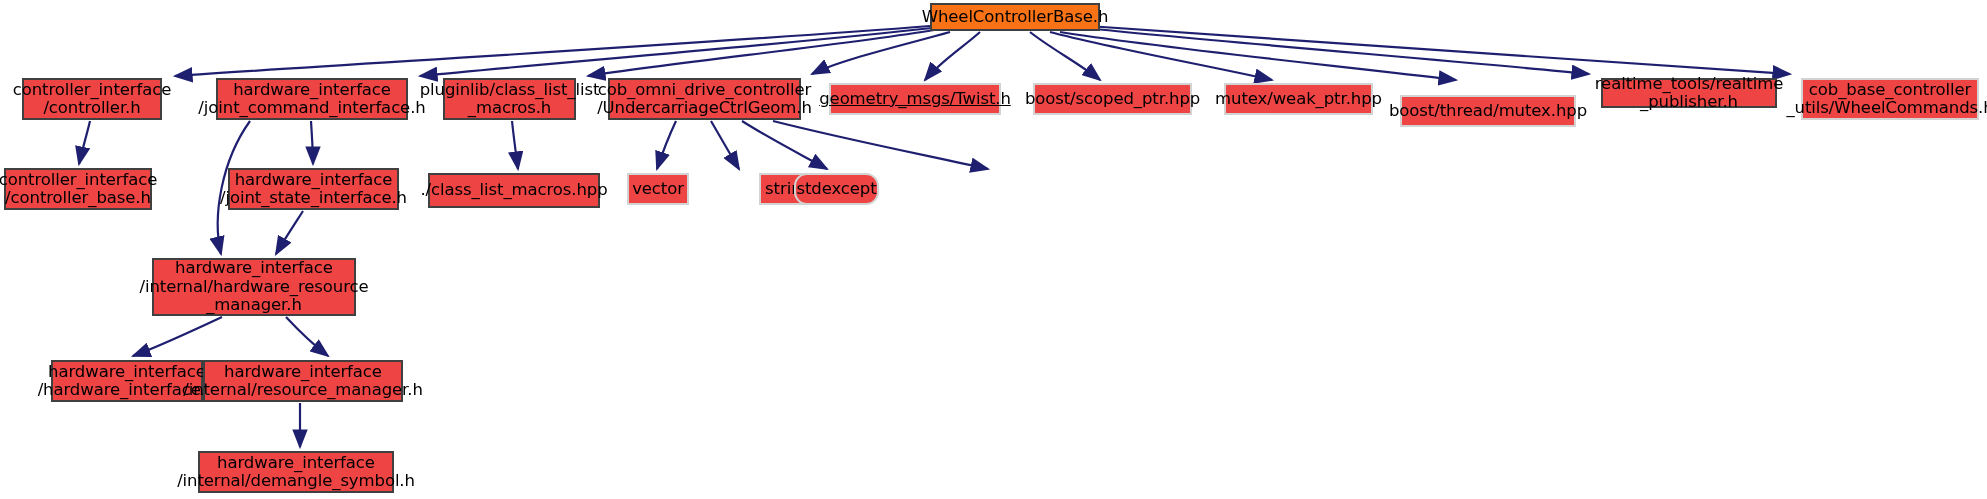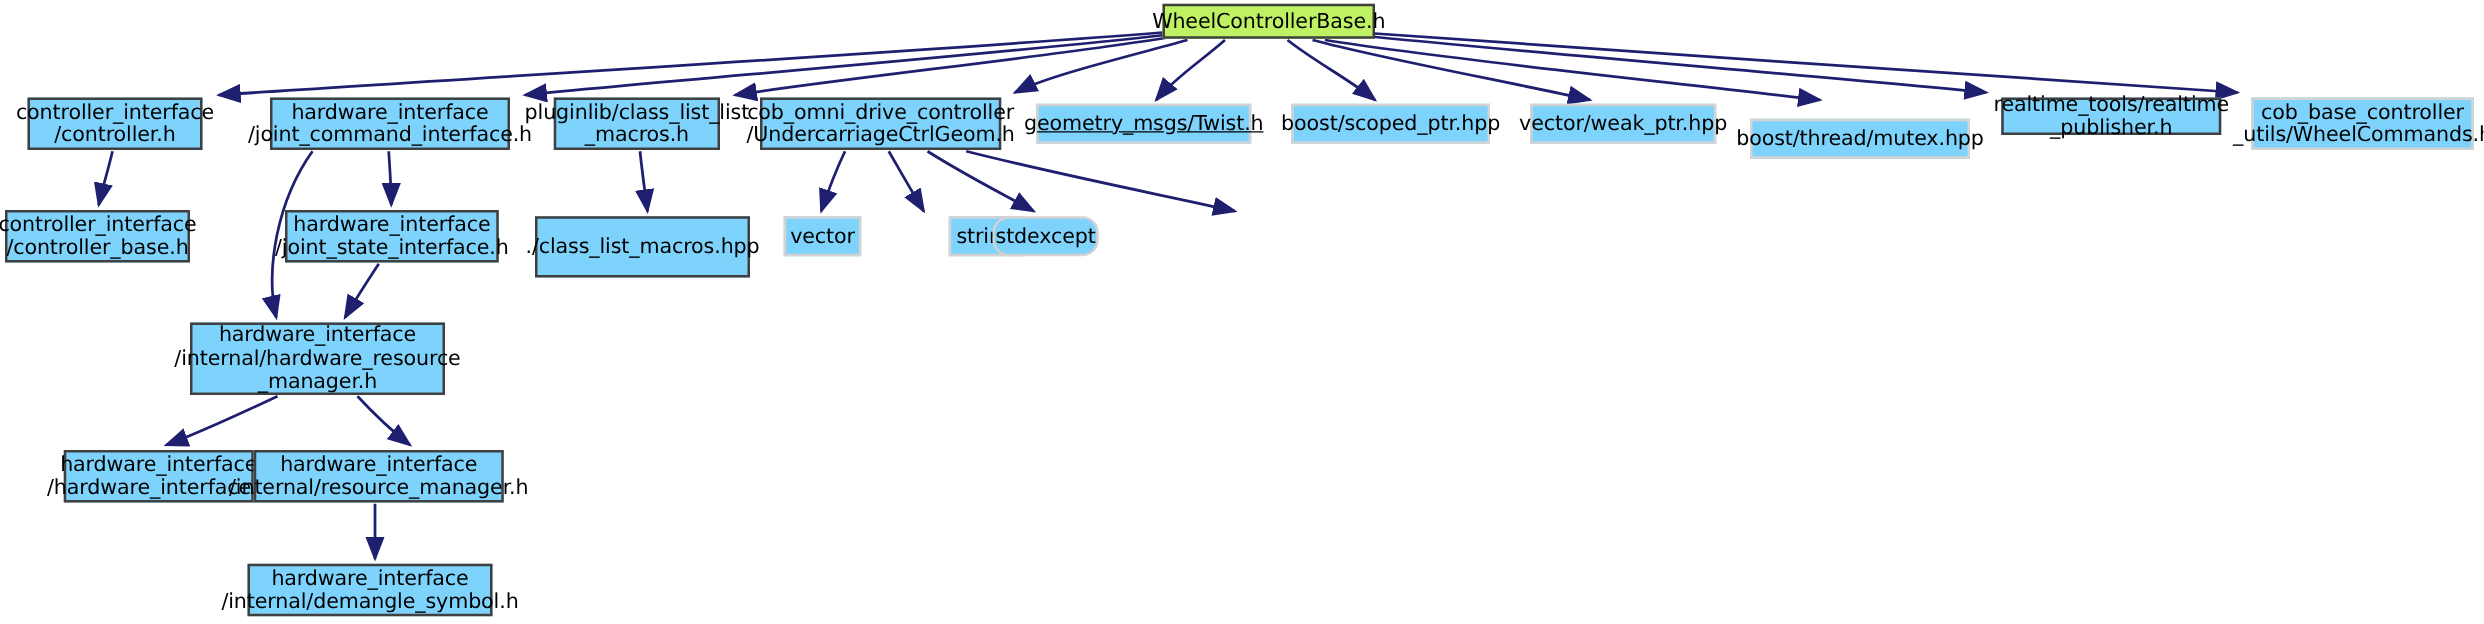--- a/index.html
+++ b/index.html
@@ -26,33 +26,33 @@
   .node {
     position: absolute;
     box-sizing: border-box;
     display: flex;
     align-items: center;
     justify-content: center;
     text-align: center;
     line-height: 1.12;
     white-space: pre;
     color: #000000;
-    background: #7dd3fc;
+    background: #ef4444;
     font-size: 16.5px;
     letter-spacing: -0.1px;
   }
   .node.local {
     border: 2px solid #404040;
   }
   .node.system {
     border: 2px solid #d3d3d3;
   }
   .node.root {
     border: 2px solid #404040;
-    background: #bef264;
+    background: #f97316;
   }
   .node-label {
     display: block;
     padding: 0 4px;
   }
 </style>
 </head>
 <body>
 
 <div id="canvas">
@@ -114,42 +114,42 @@
     <span class="node-label">cob_omni_drive_controller
 /UndercarriageCtrlGeom.h</span>
   </div>
   <div class="node system" id="node-twist_h" style="left: 829px; top: 83px; width: 172px; height: 32px; text-decoration: underline;">
     <span class="node-label">geometry_msgs/Twist.h</span>
   </div>
   <div class="node system" id="node-scoped_ptr_hpp" style="left: 1033px; top: 83px; width: 159px; height: 32px;">
     <span class="node-label">boost/scoped_ptr.hpp</span>
   </div>
   <div class="node system" id="node-weak_ptr_hpp" style="left: 1224px; top: 83px; width: 149px; height: 32px;">
-    <span class="node-label">vector/weak_ptr.hpp</span>
+    <span class="node-label">mutex/weak_ptr.hpp</span>
   </div>
   <div class="node system" id="node-mutex_hpp" style="left: 1400px; top: 95px; width: 176px; height: 32px;">
     <span class="node-label">boost/thread/mutex.hpp</span>
   </div>
   <div class="node local" id="node-realtime_publisher_h" style="left: 1601px; top: 78px; width: 176px; height: 30px;">
     <span class="node-label">realtime_tools/realtime
 _publisher.h</span>
   </div>
   <div class="node system" id="node-wheel_commands_h" style="left: 1801px; top: 78px; width: 178px; height: 42px;">
     <span class="node-label">cob_base_controller
 _utils/WheelCommands.h</span>
   </div>
   <div class="node local" id="node-controller_base_h" style="left: 4px; top: 168px; width: 148px; height: 42px;">
     <span class="node-label">controller_interface
 /controller_base.h</span>
   </div>
   <div class="node local" id="node-joint_state_interface_h" style="left: 228px; top: 168px; width: 171px; height: 42px;">
     <span class="node-label">hardware_interface
 /joint_state_interface.h</span>
   </div>
-  <div class="node local" id="node-class_list_macros_hpp" style="left: 428px; top: 173px; width: 172px; height: 49px;">
+  <div class="node local" id="node-class_list_macros_hpp" style="left: 428px; top: 173px; width: 172px; height: 35px;">
     <span class="node-label">./class_list_macros.hpp</span>
   </div>
   <div class="node system" id="node-vector" style="left: 627px; top: 173px; width: 62px; height: 32px;">
     <span class="node-label">vector</span>
   </div>
   <div class="node system" id="node-string" style="left: 713px; top: 173px; width: 59px; height: 32px; margin-left: 46px;">
     <span class="node-label">string</span>
   </div>
   <div class="node system" id="node-stdexcept" style="left: 794px; top: 173px; width: 85px; height: 32px; border-radius: 13px;">
     <span class="node-label">stdexcept</span>

